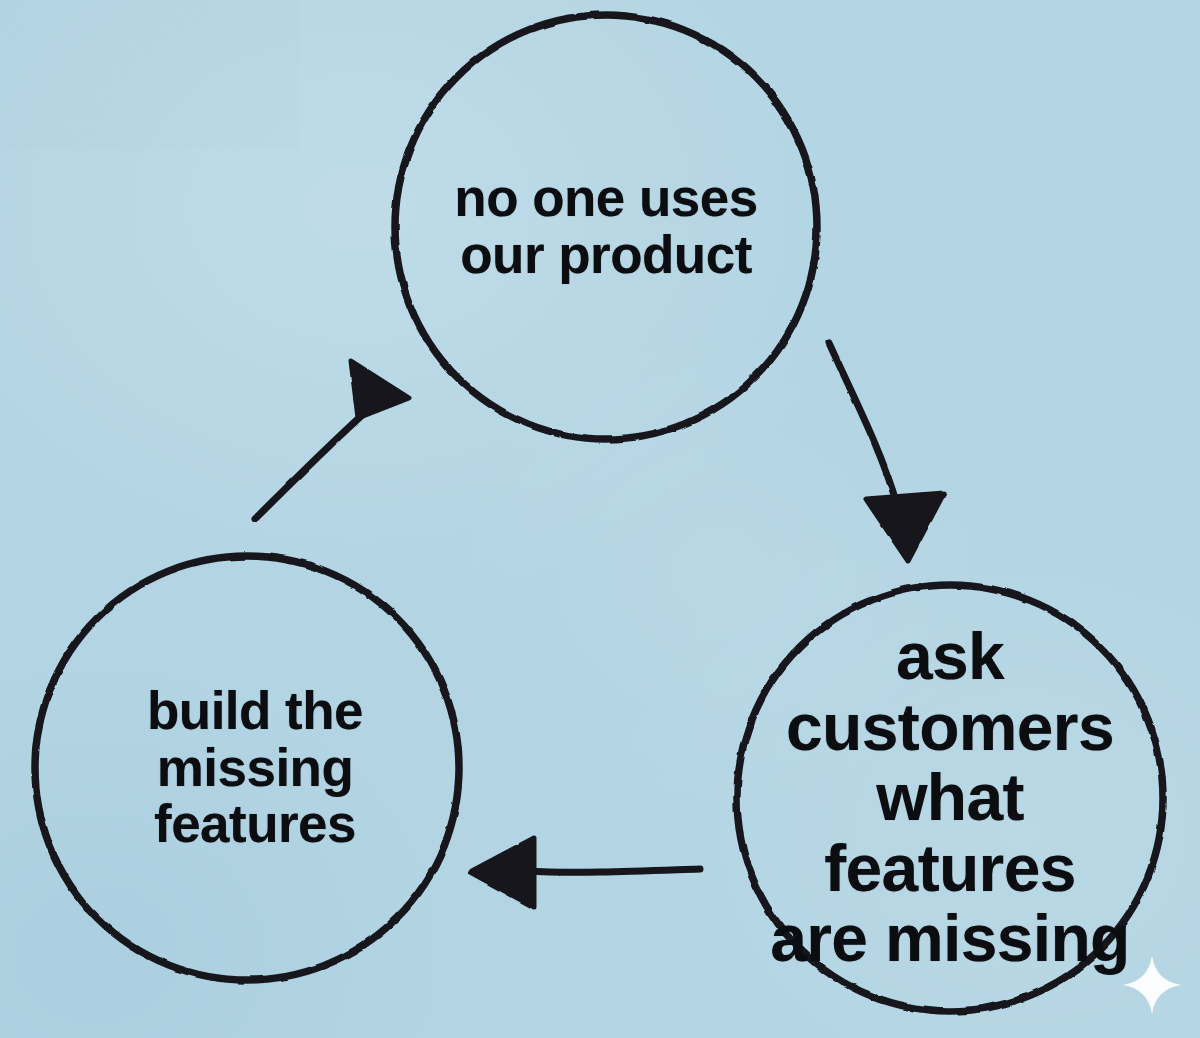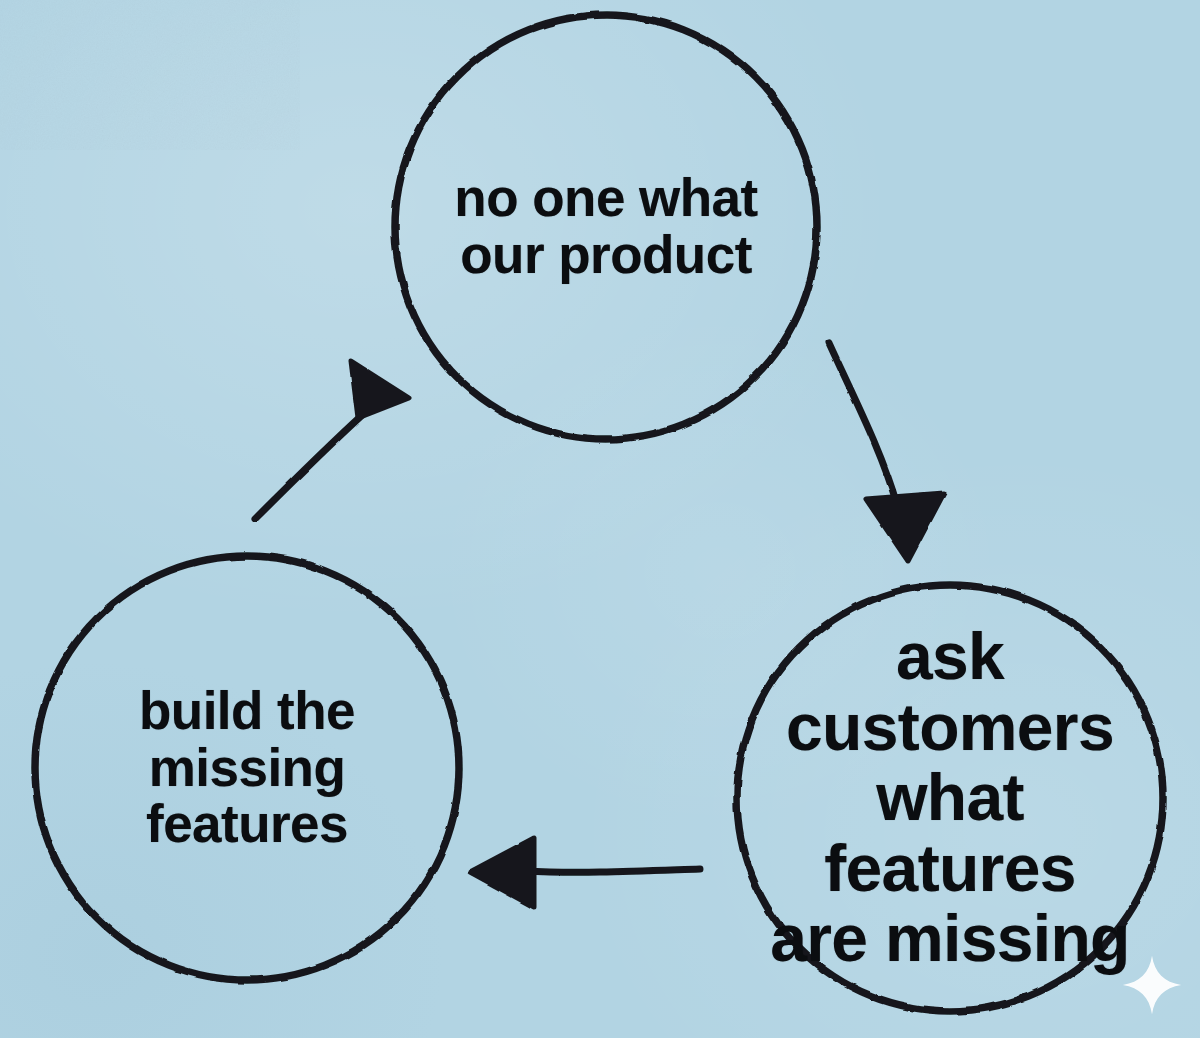--- a/index.html
+++ b/index.html
@@ -51,21 +51,21 @@
   #label-top {
     left: 606px;
     top: 227px;
     width: 380px;
     transform: translate(-50%, -50%);
     font-size: 53px;
     line-height: 1.07;
     transform-origin: center;
   }
   #label-left {
-    left: 247px;
+    left: 255px;
     top: 768px;
     width: 340px;
     transform: translate(-50%, -50%);
     font-size: 53px;
     line-height: 1.07;
   }
   #label-right {
     left: 950px;
     top: 798px;
     width: 400px;
@@ -149,21 +149,21 @@
       </g>
 
       <g filter="url(#inkRoughArrow)">
         <path d="M 255 519 C 300 474, 340 434, 379 400" fill="none" stroke="#16191d" stroke-width="7" stroke-linecap="round"></path>
         <path d="M 351 361 L 409 398 L 358 418 Z" fill="#16191d" stroke="#16191d" stroke-width="5" stroke-linejoin="round"></path>
       </g>
 
     </g>
   </svg>
 
-  <div class="node-label" id="label-top">no one what
+  <div class="node-label" id="label-top">no one uses
 our product</div>
 
   <div class="node-label" id="label-left">build the
 missing
 features</div>
 
   <div class="node-label" id="label-right">ask customers
 what features
 are missing</div>
 

